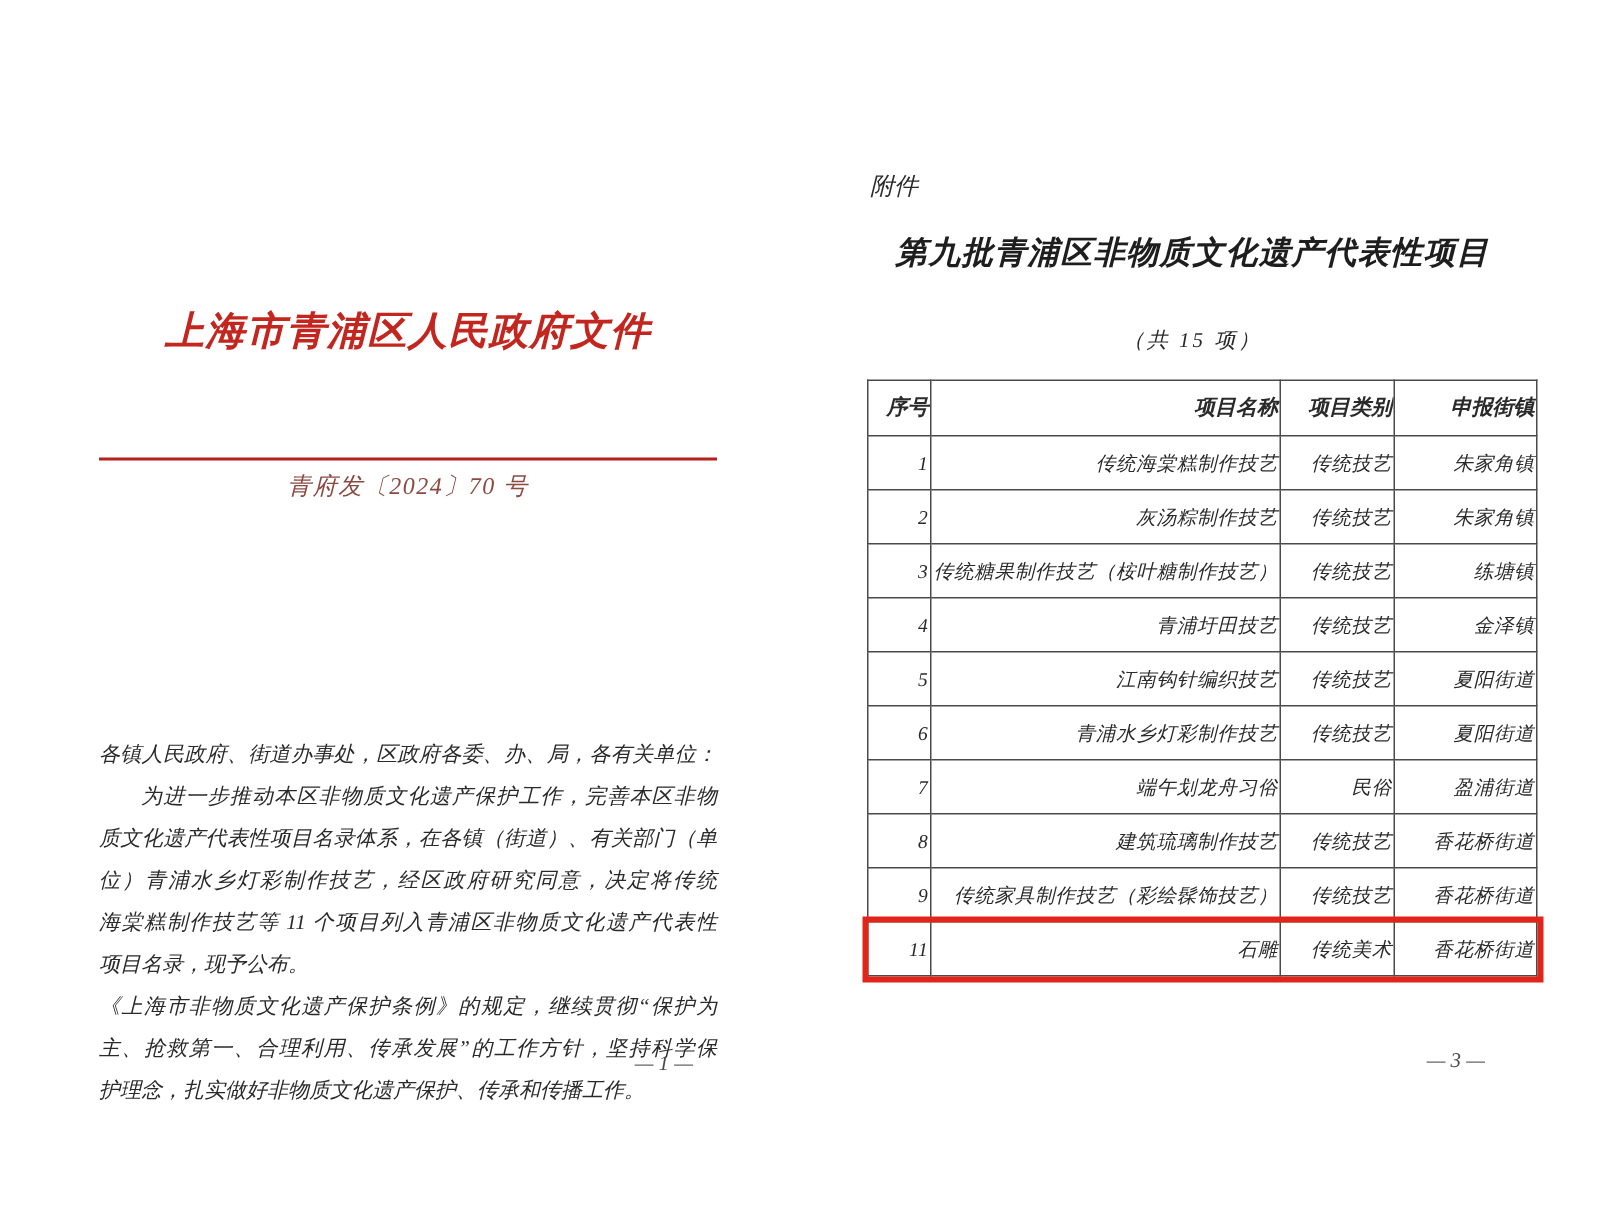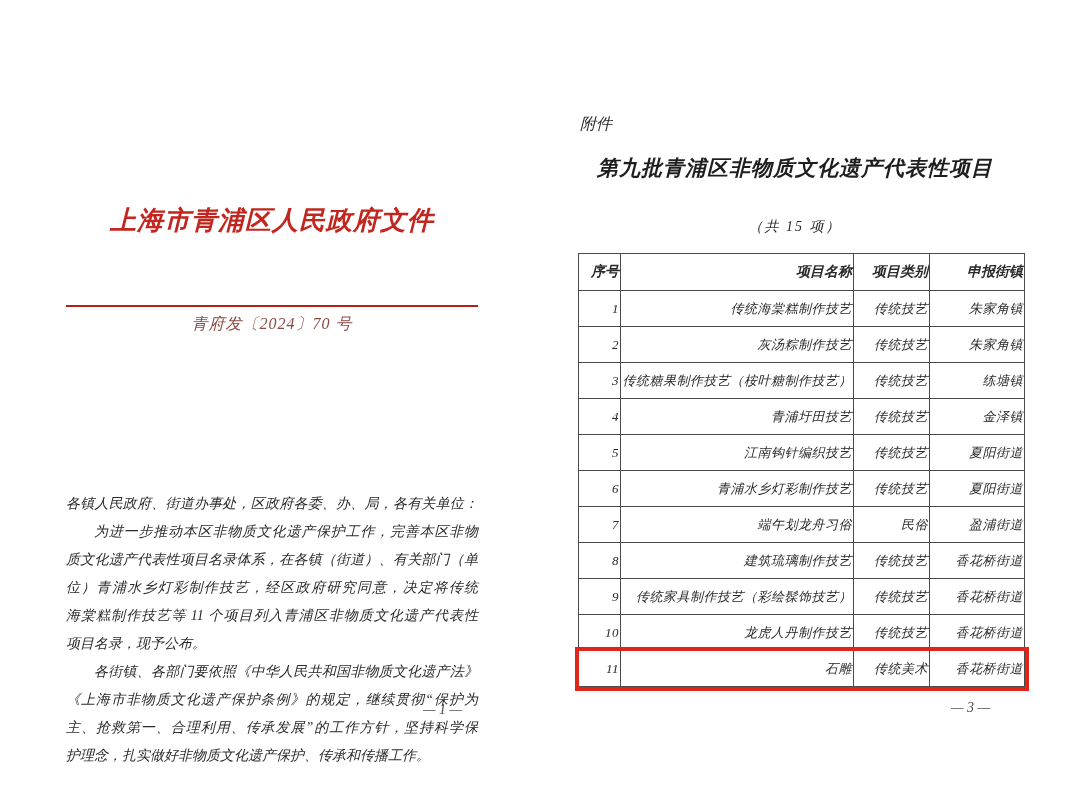--- a/index.html
+++ b/index.html
@@ -68,21 +68,20 @@
   <div class="red-divider" style="background: rgb(179, 33, 26);"></div>
   <div class="doc-title">
   </div>
   <div class="body-text">
       <div class="line fill">各镇人民政府、街道办事处，区政府各委、办、局，各有关单位：</div>
       <div class="line fill indent">为进一步推动本区非物质文化遗产保护工作，完善本区非物</div>
       <div class="line fill">质文化遗产代表性项目名录体系，在各镇（街道）、有关部门（单</div>
       <div class="line fill">位）青浦水乡灯彩制作技艺，经区政府研究同意，决定将传统</div>
       <div class="line fill">海棠糕制作技艺等 11 个项目列入青浦区非物质文化遗产代表性</div>
       <div class="line end">项目名录，现予公布。</div>
-      <div class="line fill indent">各街镇、各部门要依照《中华人民共和国非物质文化遗产法》</div>
       <div class="line fill">《上海市非物质文化遗产保护条例》的规定，继续贯彻“保护为</div>
       <div class="line fill">主、抢救第一、合理利用、传承发展”的工作方针，坚持科学保</div>
       <div class="line end">护理念，扎实做好非物质文化遗产保护、传承和传播工作。</div>
     </div>
   <div class="page-num">— 1 —</div>
 </div>
 
 <div class="page page-right">
   <div class="attachment-label">附件</div>
   <div class="attachment-title">
@@ -146,26 +145,20 @@
           <td>建筑琉璃制作技艺</td>
           <td>传统技艺</td>
           <td>香花桥街道</td>
         </tr>
         <tr>
           <td>9</td>
           <td>传统家具制作技艺（彩绘髹饰技艺）</td>
           <td>传统技艺</td>
           <td>香花桥街道</td>
         </tr>
-        <tr>
-          <td>10</td>
-          <td>龙虎人丹制作技艺</td>
-          <td>传统技艺</td>
-          <td>香花桥街道</td>
-        </tr>
         <tr class="highlighted">
           <td>11</td>
           <td>石雕</td>
           <td>传统美术</td>
           <td>香花桥街道</td>
         </tr>
       </tbody>
   </table>
   <div class="page-num">— 3 —</div>
 </div>

